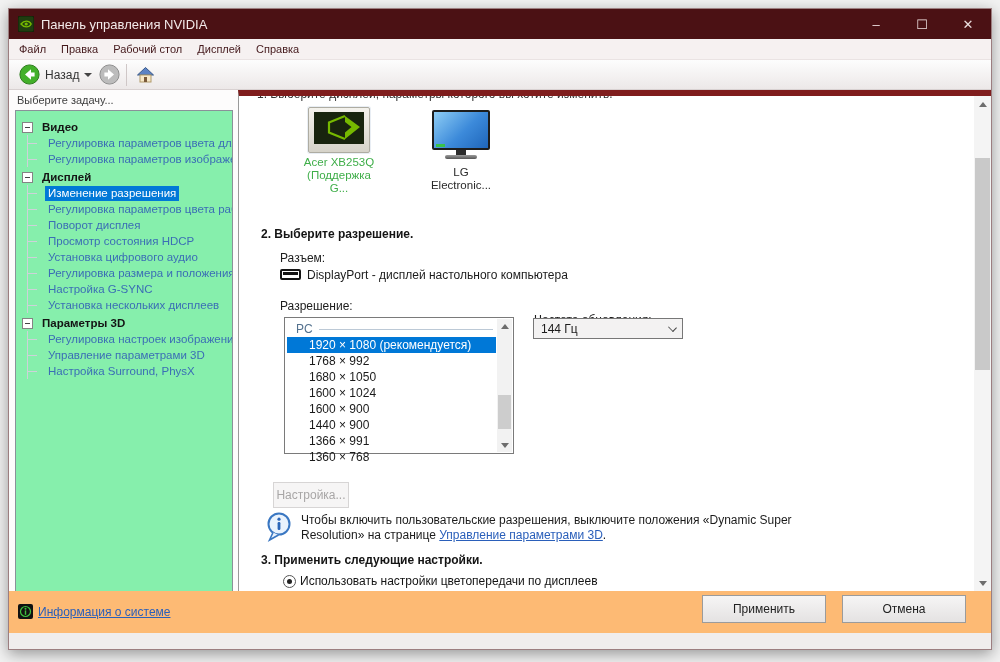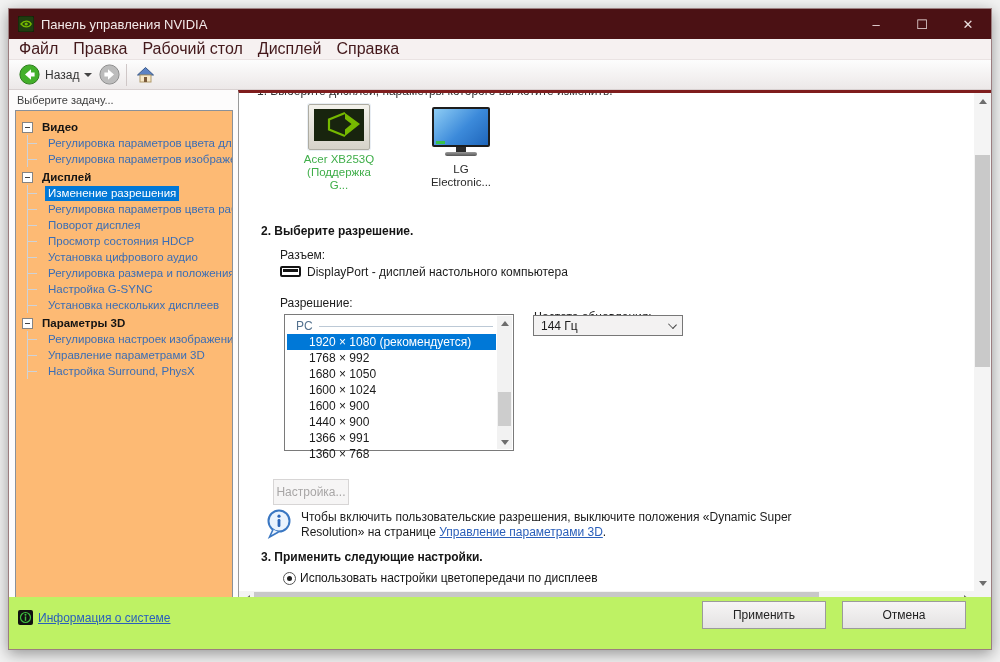--- a/index.html
+++ b/index.html
@@ -13,54 +13,54 @@
   .titlebar { height:30px; background:#4b1114; display:flex; align-items:center; padding-left:9px; }
   .titlebar .appicon { width:16px; height:16px; flex:0 0 auto; }
   .titlebar .title { color:#f3eaea; font-size:13px; margin-left:7px;text-align:center; }
   .win-controls { margin-left:auto; display:flex; height:100%; }
   .win-ctrl { width:46px; height:100%; display:flex; align-items:center; justify-content:center;
               color:#ecdede; font-size:13px; cursor:default; }
 
   
   .menubar { height:21px; background:#f6f1f1; display:flex; align-items:center; padding-left:10px;
              border-bottom:1px solid #eae3e3; }
-  .menu-item { font-size:16px; color:#43181b; margin-right:15px; }
+  .menu-item { font-size:11px; color:#43181b; margin-right:15px; }
 
   
   .toolbar { height:30px; background:linear-gradient(#fdfdfd,#ece8e8); border-bottom:1px solid #d8d1d1;
              display:flex; align-items:center; padding-left:10px; }
   .back-label { font-size:12px; color:#333; margin:0 3px 0 5px; }
   .caret-down { width:0; height:0; border-left:4px solid transparent; border-right:4px solid transparent;
                 border-top:4px solid #444; margin:0 7px 0 2px; }
   .tb-sep { width:1px; height:22px; background:#cfc7c7; margin:0 9px 0 6px; }
 
   
   .sidebar { position:absolute; left:0; top:81px; width:229px; bottom:34px; background:#fdfcfc; }
   .sidebar-header { font-size:11px; color:#3e3e3e; padding:4px 0 3px 8px; }
   .treebox { position:absolute; left:6px; right:5px; top:20px; bottom:0;
-             border:1px solid #8a9199; background:#fdba74; overflow:hidden; }
+             border:1px solid #8a9199; background:#86efac; overflow:hidden; }
   .tree { padding-top:6px; }
   .trow { height:16px; display:flex; align-items:center; font-size:11.5px; position:relative; white-space:nowrap; }
   .trow.section { padding-left:6px; color:#141414; font-weight:bold; margin-top:2px; }
   .trow.section::before { content:''; width:9px; height:9px; border:1px solid #848484; margin-right:6px;
       background:#fff; background-image:linear-gradient(#444,#444); background-size:5px 1px;
       background-position:center; background-repeat:no-repeat; flex:0 0 auto; }
   .trow.item { padding-left:29px; color:#3b6eb5; }
   .trow.item::before { content:''; position:absolute; left:11px; top:0; bottom:0; width:1px; background:#cdd2d8; }
   .trow.item::after  { content:''; position:absolute; left:11px; top:8px; width:10px; height:1px; background:#cdd2d8; }
   .trow .lbl { padding:1px 3px; line-height:13px; }
   .trow.selected .lbl { background:#0078d7; color:#fff; }
 
   .hscroll-side { position:absolute; left:0; right:0; bottom:0; height:15px; background:#f3f3f3;
                   border-top:1px solid #e4e4e4; }
   .hthumb-side { position:absolute; left:20px; width:156px; top:2px; bottom:2px; background:#cfcfcf; }
 
   
   .content { position:absolute; left:229px; top:81px; right:0; bottom:42px; background:#fff;
-             border-left:1px solid #9a9a9a; border-top:3px solid #7f1d1d; }
+             border-left:1px solid #9a9a9a; border-top:6px solid #7f1d1d; }
   .content-inner { position:absolute; left:0; top:0; right:17px; bottom:16px; overflow:hidden; }
 
   .clip-line { position:absolute; left:18px; top:-9px; font-size:12px; color:#333; white-space:nowrap; }
 
   .monitor { position:absolute; text-align:center; }
   .mon-acer { left:62px; top:11px; width:76px; }
   .mon-lg   { left:184px; top:14px; width:76px; }
   .acer-frame { width:62px; height:46px; margin:0 auto; background:linear-gradient(#f4f2ec,#d6d3c9);
                 border:1px solid #aeaca2; border-radius:2px; padding:4px 5px 8px;
                 box-shadow:0 0 0 1px #e9eef4; }
@@ -121,21 +121,21 @@
   .vthumb { position:absolute; left:1px; right:1px; top:62px; height:212px; background:#c9c9c9; }
   .hscroll-main { position:absolute; left:0; right:17px; bottom:0; height:16px; background:#f4f4f4; }
   .hscroll-main .arr { position:absolute; top:0; width:16px; height:16px; display:flex; align-items:center; justify-content:center; }
   .hthumb-main { position:absolute; left:15px; width:565px; top:1px; bottom:1px; background:#c8c8c8; }
   .tri-up    { width:0; height:0; border-left:4px solid transparent; border-right:4px solid transparent; border-bottom:5px solid #6d6d6d; }
   .tri-down  { width:0; height:0; border-left:4px solid transparent; border-right:4px solid transparent; border-top:5px solid #6d6d6d; }
   .tri-left  { width:0; height:0; border-top:4px solid transparent; border-bottom:4px solid transparent; border-right:5px solid #6d6d6d; }
   .tri-right { width:0; height:0; border-top:4px solid transparent; border-bottom:4px solid transparent; border-left:5px solid #6d6d6d; }
 
   
-  .bottombar { position:absolute; left:0; right:0; bottom:0; height:52px; background:#bef264; }
+  .bottombar { position:absolute; left:0; right:0; bottom:16px; height:42px; background:#fdba74; }
   .sysinfo { position:absolute; left:9px; top:13px; display:flex; align-items:center; }
   .sysinfo .link { font-size:12px; margin-left:5px; }
   .btn { position:absolute; top:4px; width:124px; height:28px; background:linear-gradient(#f6f5f5,#e4e2e2);
          border:1px solid #9b9b9b; font-size:12px; color:#222;
          display:flex; align-items:center; justify-content:center; }
   .btn-apply { right:165px; }
   .btn-cancel { right:25px; }
 </style>
 </head>
 <body>

